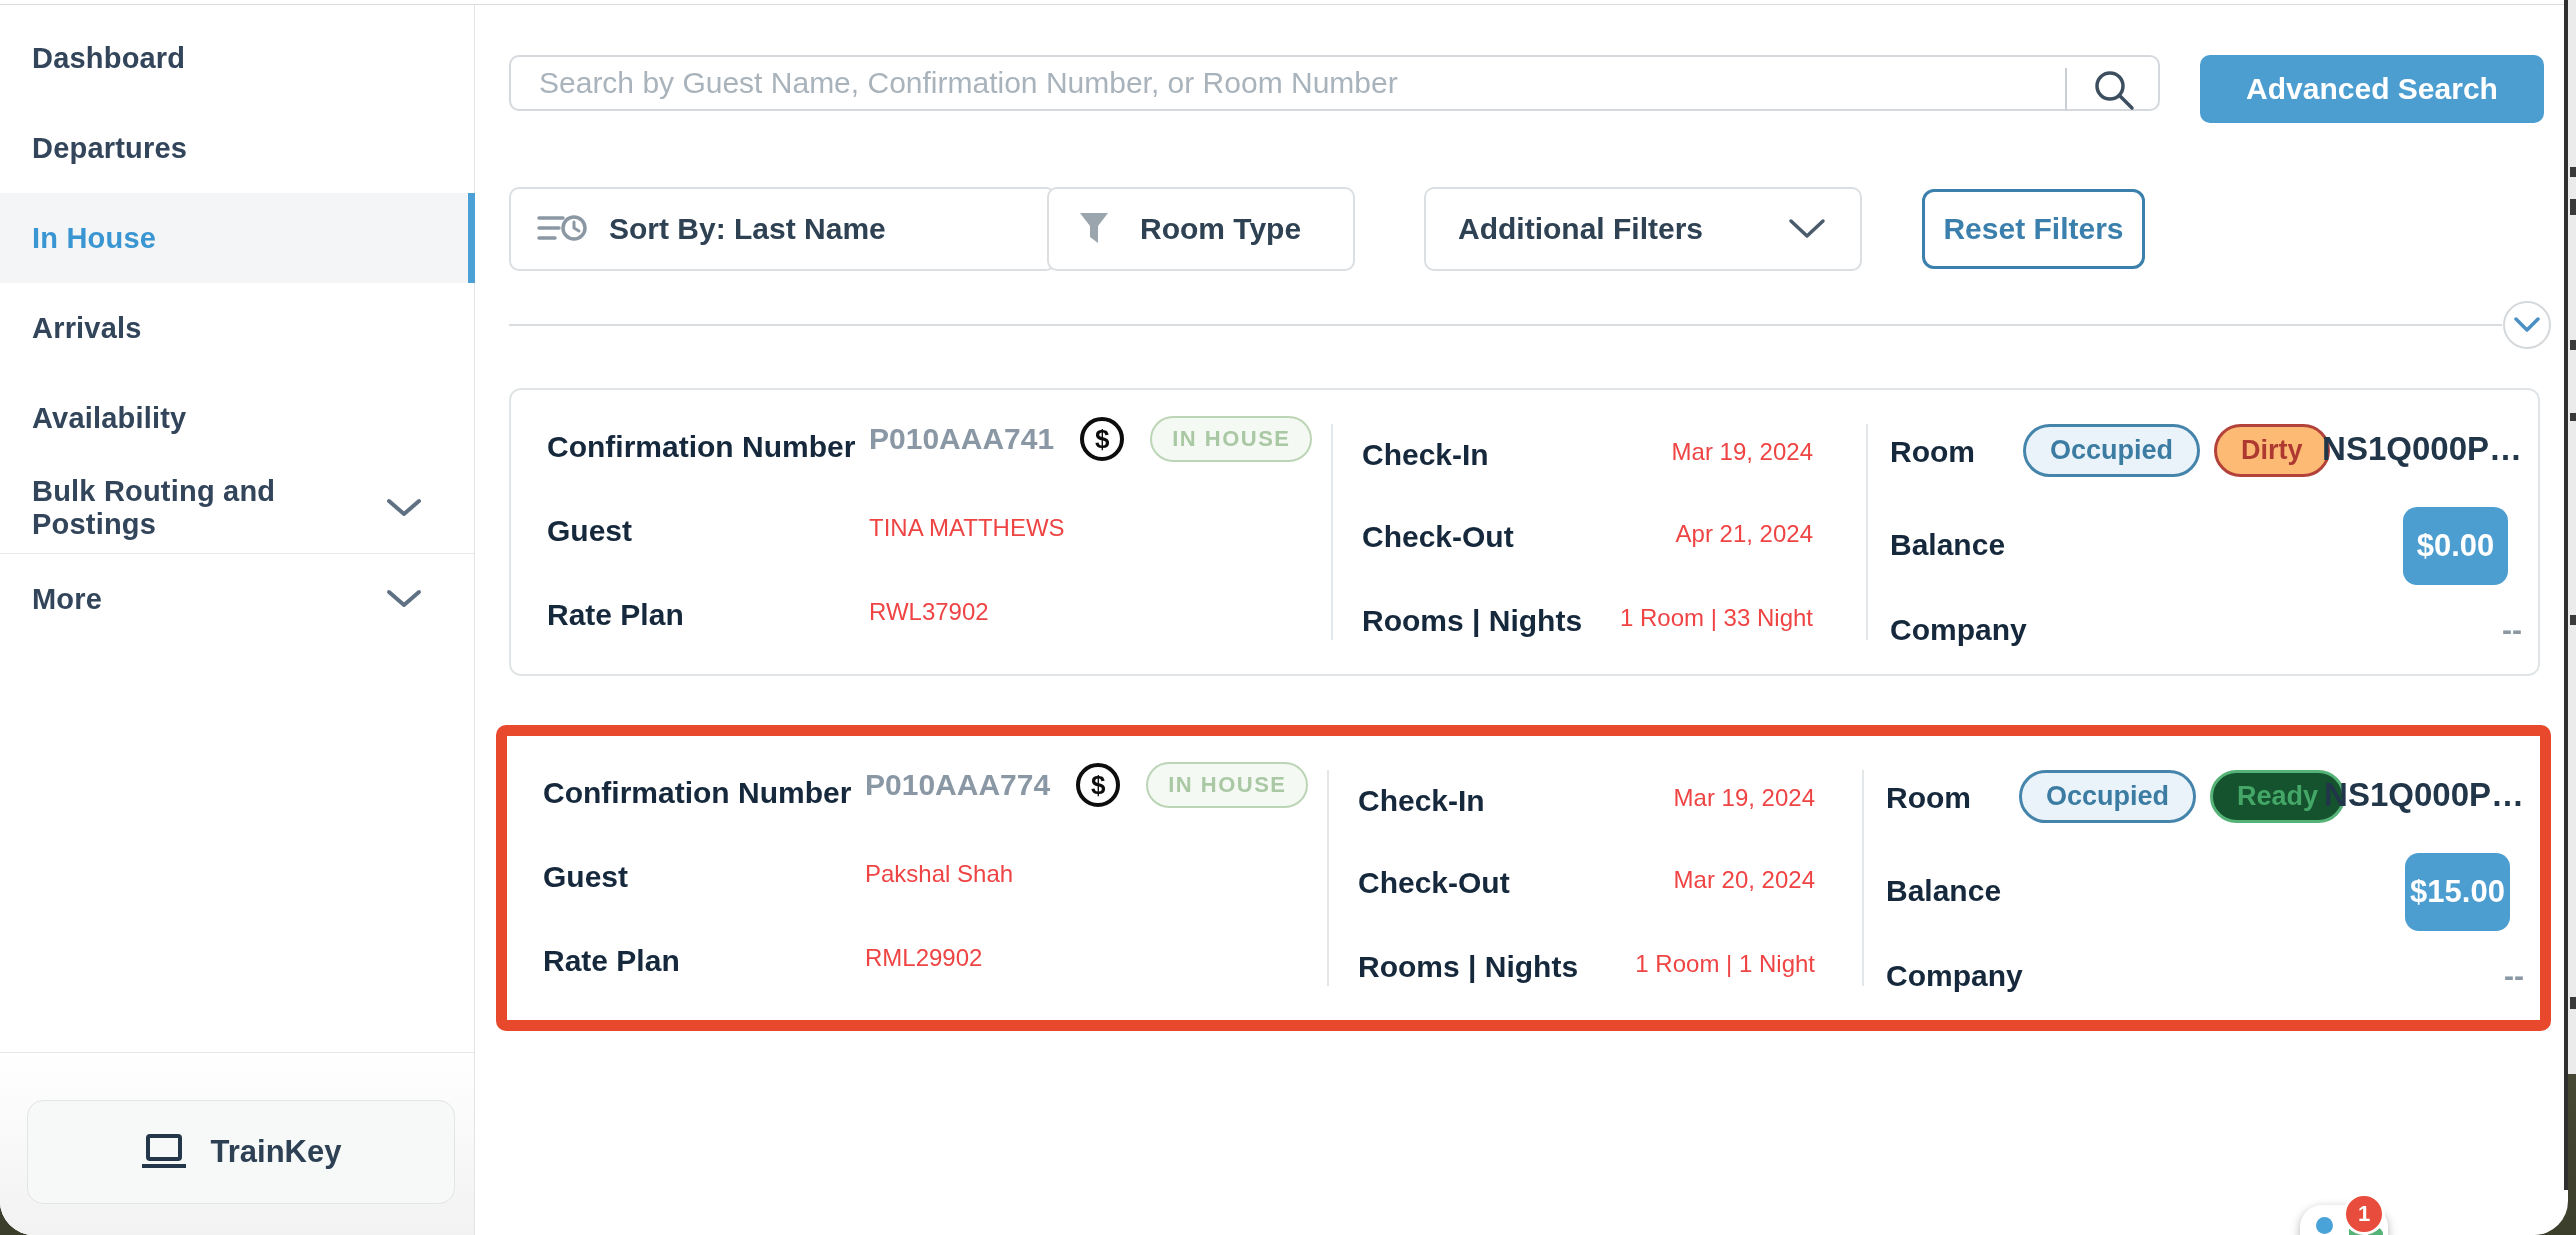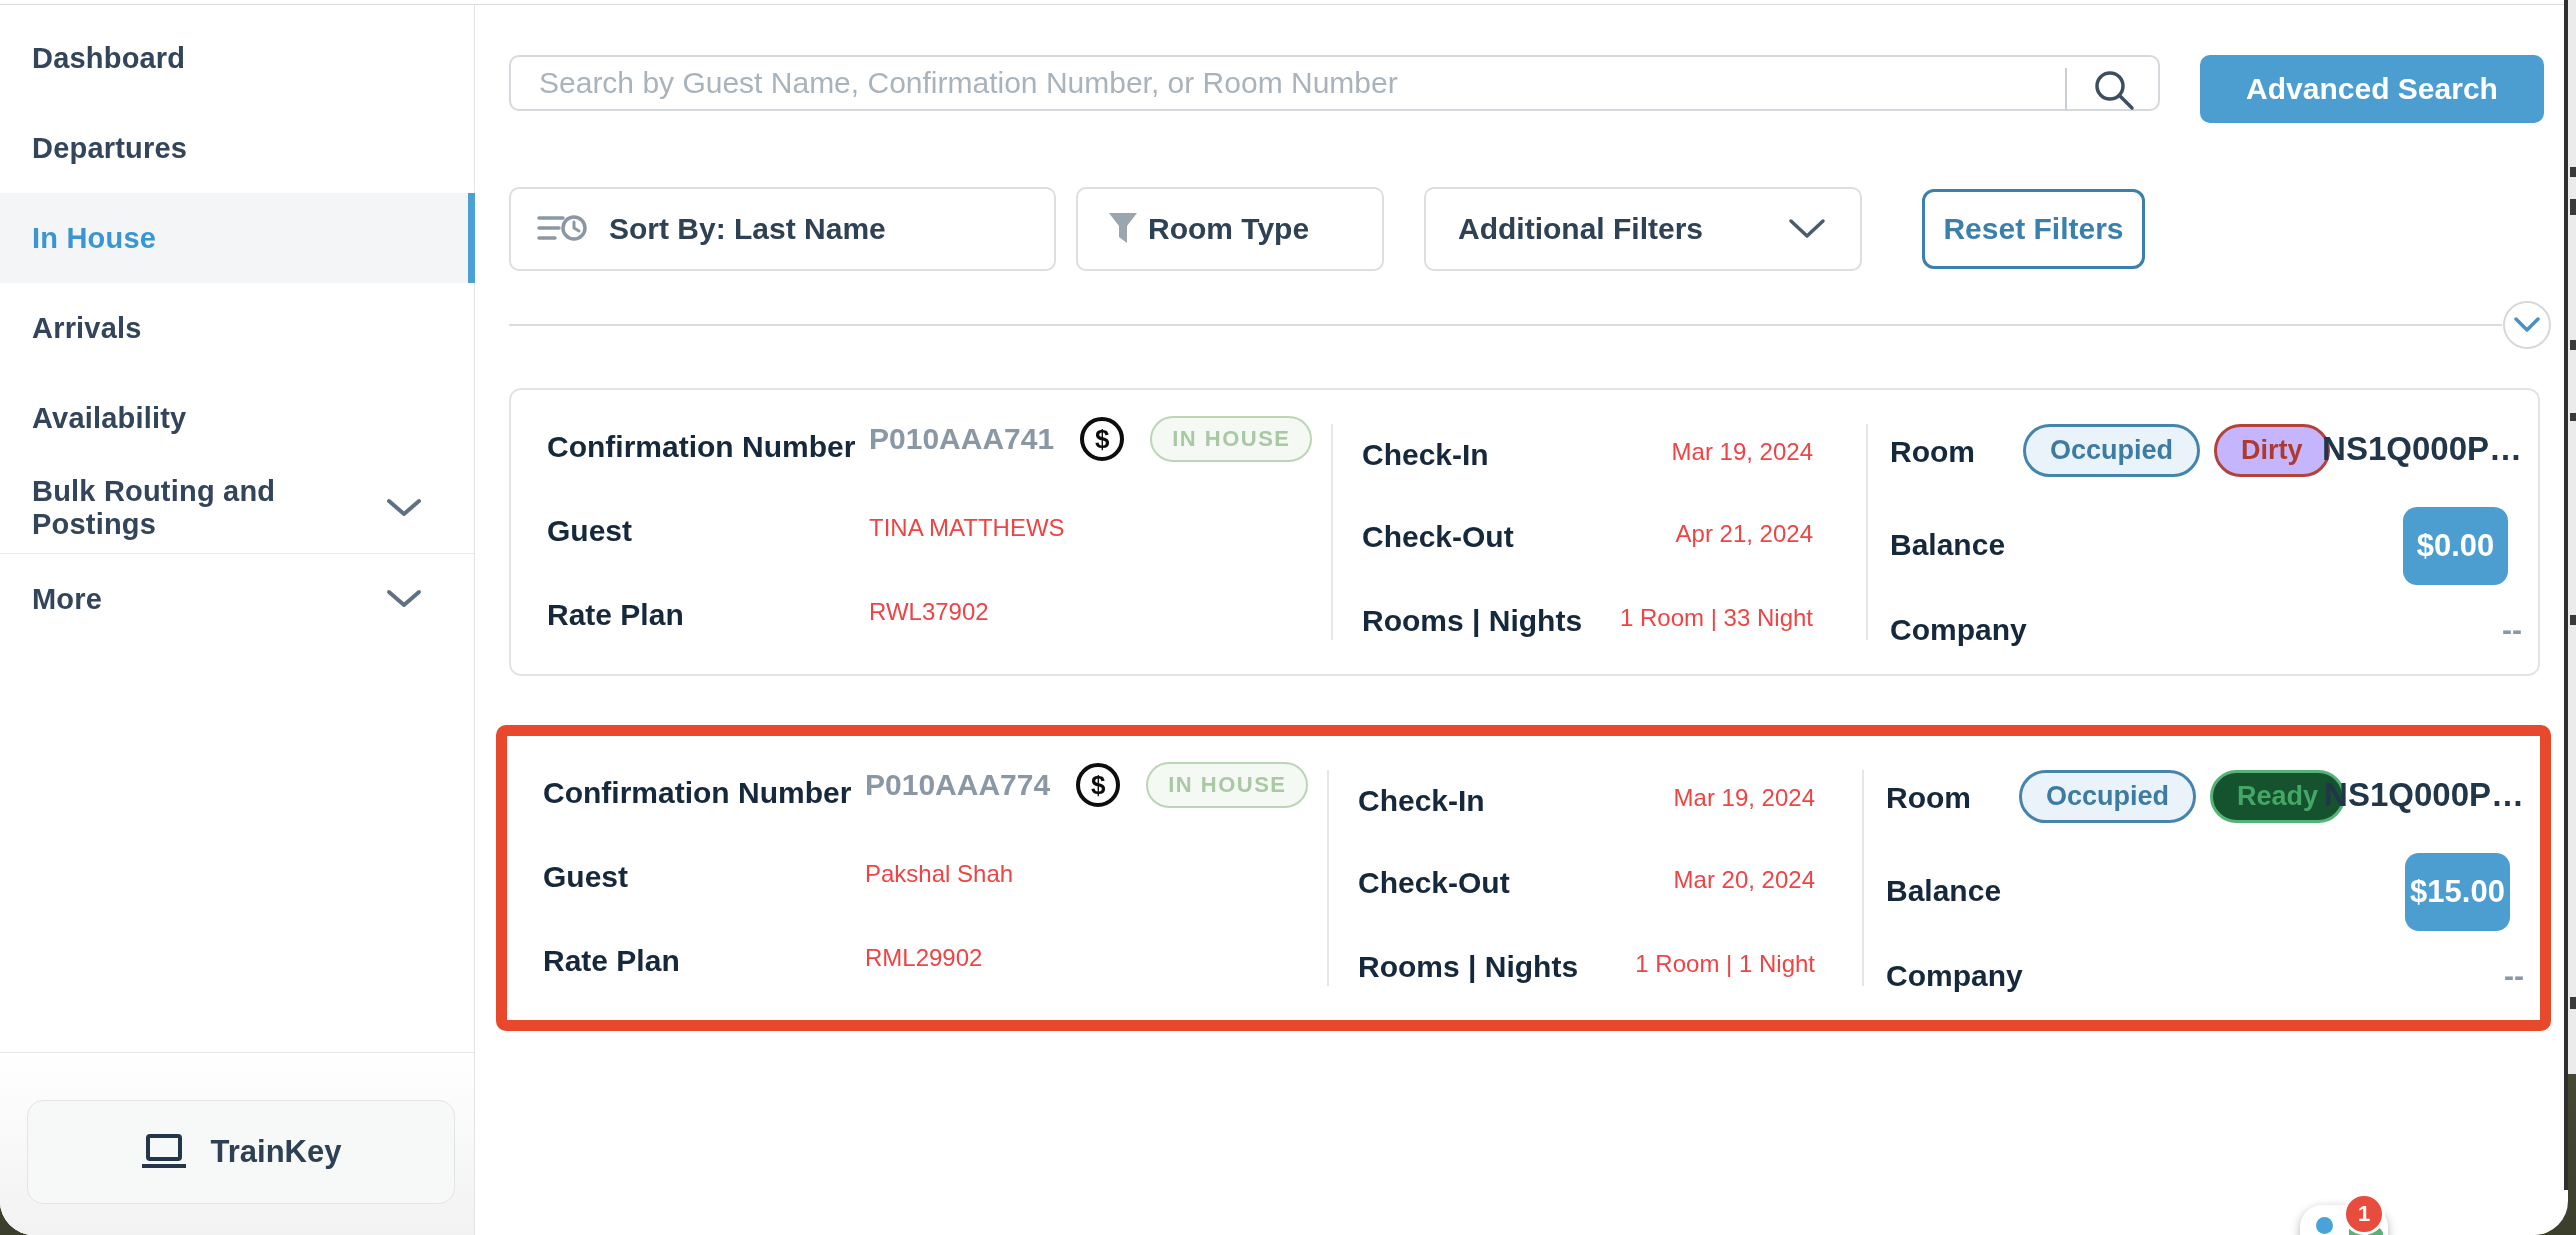--- a/index.html
+++ b/index.html
@@ -42,21 +42,21 @@
   .search-sep{position:absolute;left:2065px;top:68px;width:2px;height:42px;background:#c9cfd4;}
   .search-icon{position:absolute;left:2091px;top:67px;width:46px;height:46px;display:flex;}
   .adv-btn{position:absolute;left:2200px;top:55px;width:344px;height:68px;background:#4c9dd0;border:none;
            border-radius:10px;color:#fff;font-size:30px;font-weight:600;display:flex;align-items:center;
            justify-content:center;cursor:pointer;}
 
   
   .fbox{position:absolute;top:187px;height:84px;border:2px solid #dbdfe2;border-radius:10px;background:#fff;
         display:flex;align-items:center;font-size:30px;font-weight:600;color:#2f4254;cursor:pointer;}
   .sort-box{left:509px;width:547px;padding-left:26px;gap:20px;}
-  .roomtype-box{left:1076px;width:308px;padding-left:30px;gap:10px;}
+  .roomtype-box{left:1047px;width:308px;padding-left:30px;gap:31px;}
   .addfilters-box{left:1424px;width:438px;padding-left:32px;}
   .addfilters-box .nav-chev{margin-right:34px;}
   .reset-btn{position:absolute;left:1922px;top:189px;width:223px;height:80px;border:3px solid #3b7fad;
              border-radius:12px;background:#fff;color:#3b7fad;font-size:30px;font-weight:600;
              display:flex;align-items:center;justify-content:center;cursor:pointer;}
 
   
   .results-divider{position:absolute;left:509px;top:324px;width:1993px;height:2px;background:#d9dde0;}
   .divider-chev{position:absolute;left:2503px;top:301px;width:48px;height:48px;border:2px solid #d5d9dc;
                 border-radius:50%;background:#fff;display:flex;align-items:center;justify-content:center;cursor:pointer;}
@@ -81,21 +81,21 @@
   .vdiv{position:absolute;top:34px;bottom:34px;width:2px;background:#e4e7e9;}
   .vdiv1{left:820px}.vdiv2{left:1355px}
   .ml{left:851px}
   .m1{top:48px}.m2{top:130px}.m3{top:214px}
   .mid-val{right:725px;text-align:right;}
   .rl{left:1379px}
   .r1{top:45px}.r2{top:138px}.r3{top:223px}
   .pills-row{position:absolute;left:1512px;top:34px;display:flex;gap:14px;align-items:flex-end;}
   .pill{border-radius:994px;font-size:27px;font-weight:700;padding:8px 24px;white-space:nowrap;}
   .pill-occupied{border:3px solid #4584ab;color:#3c7ca3;background:#eaf3f9;}
-  .pill-dirty{border:3px solid #b2423a;color:#ae3931;background:#c4b5fd;}
+  .pill-dirty{border:3px solid #b2423a;color:#ae3931;background:#fdba74;}
   .pill-ready{border:3px solid #55b377;color:#44a768;background:#14532d;}
   .room-num{position:absolute;right:16px;top:40px;font-size:33px;font-weight:700;color:#22364a;}
   .balance-btn{position:absolute;right:30px;top:117px;width:105px;height:78px;background:#4c9dd0;
                border-radius:14px;color:#fff;font-size:31px;font-weight:600;display:flex;align-items:center;
                justify-content:center;cursor:pointer;}
   .company-val{position:absolute;right:16px;top:223px;font-size:30px;font-weight:700;color:#8a97a4;}
 
   
   .appicon{position:absolute;left:2300px;top:1205px;width:88px;height:88px;background:#fff;border-radius:22px;
            box-shadow:0 3px 10px rgba(0,0,0,.3);}

